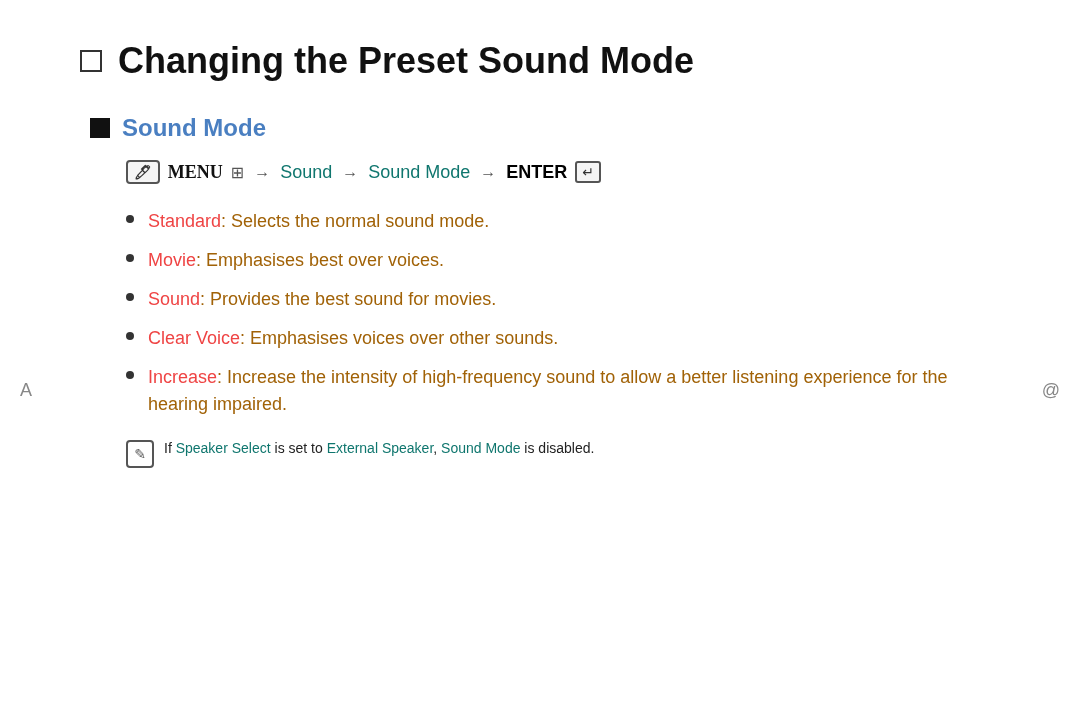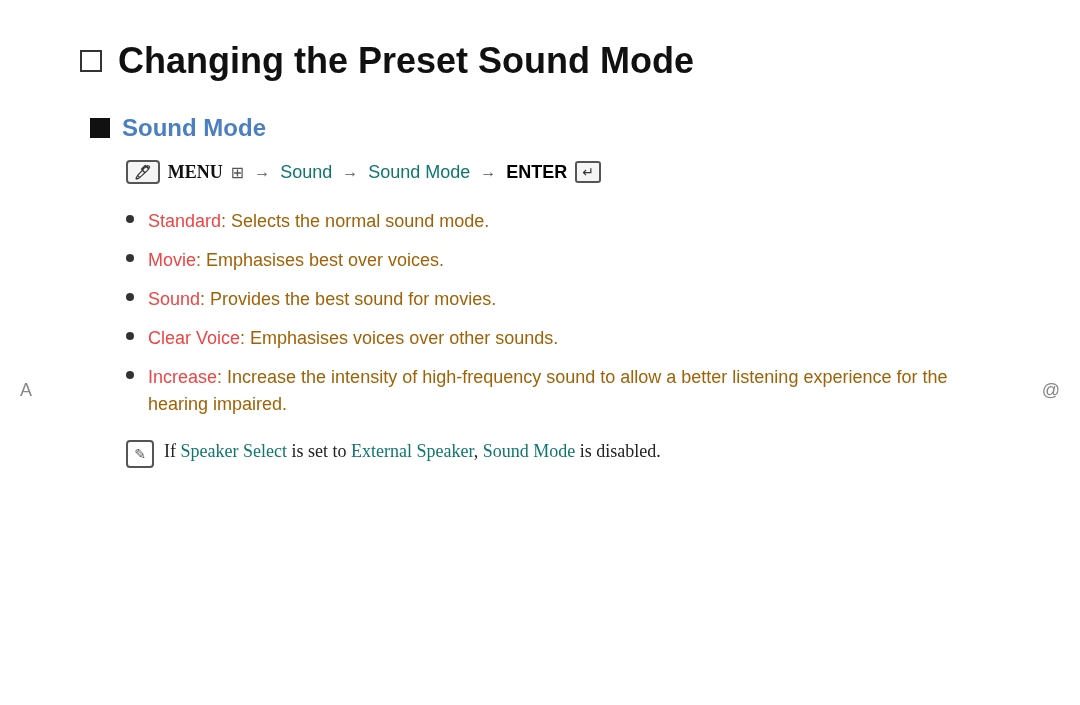--- a/index.html
+++ b/index.html
@@ -178,24 +178,23 @@
       border-radius: 4px;
       width: 28px;
       height: 28px;
       font-size: 14px;
       color: #555;
       flex-shrink: 0;
       margin-top: 2px;
     }
 
     .note-text {
-      font-size: 18px;
+      font-size: 14px;
       color: #222;
       line-height: 1.5;
-      font-family: Liberation Serif, serif;
     }
 
     .side-letter-left {
       position: absolute;
       left: 20px;
       top: 380px;
       font-size: 18px;
       color: #888;
     }
 

